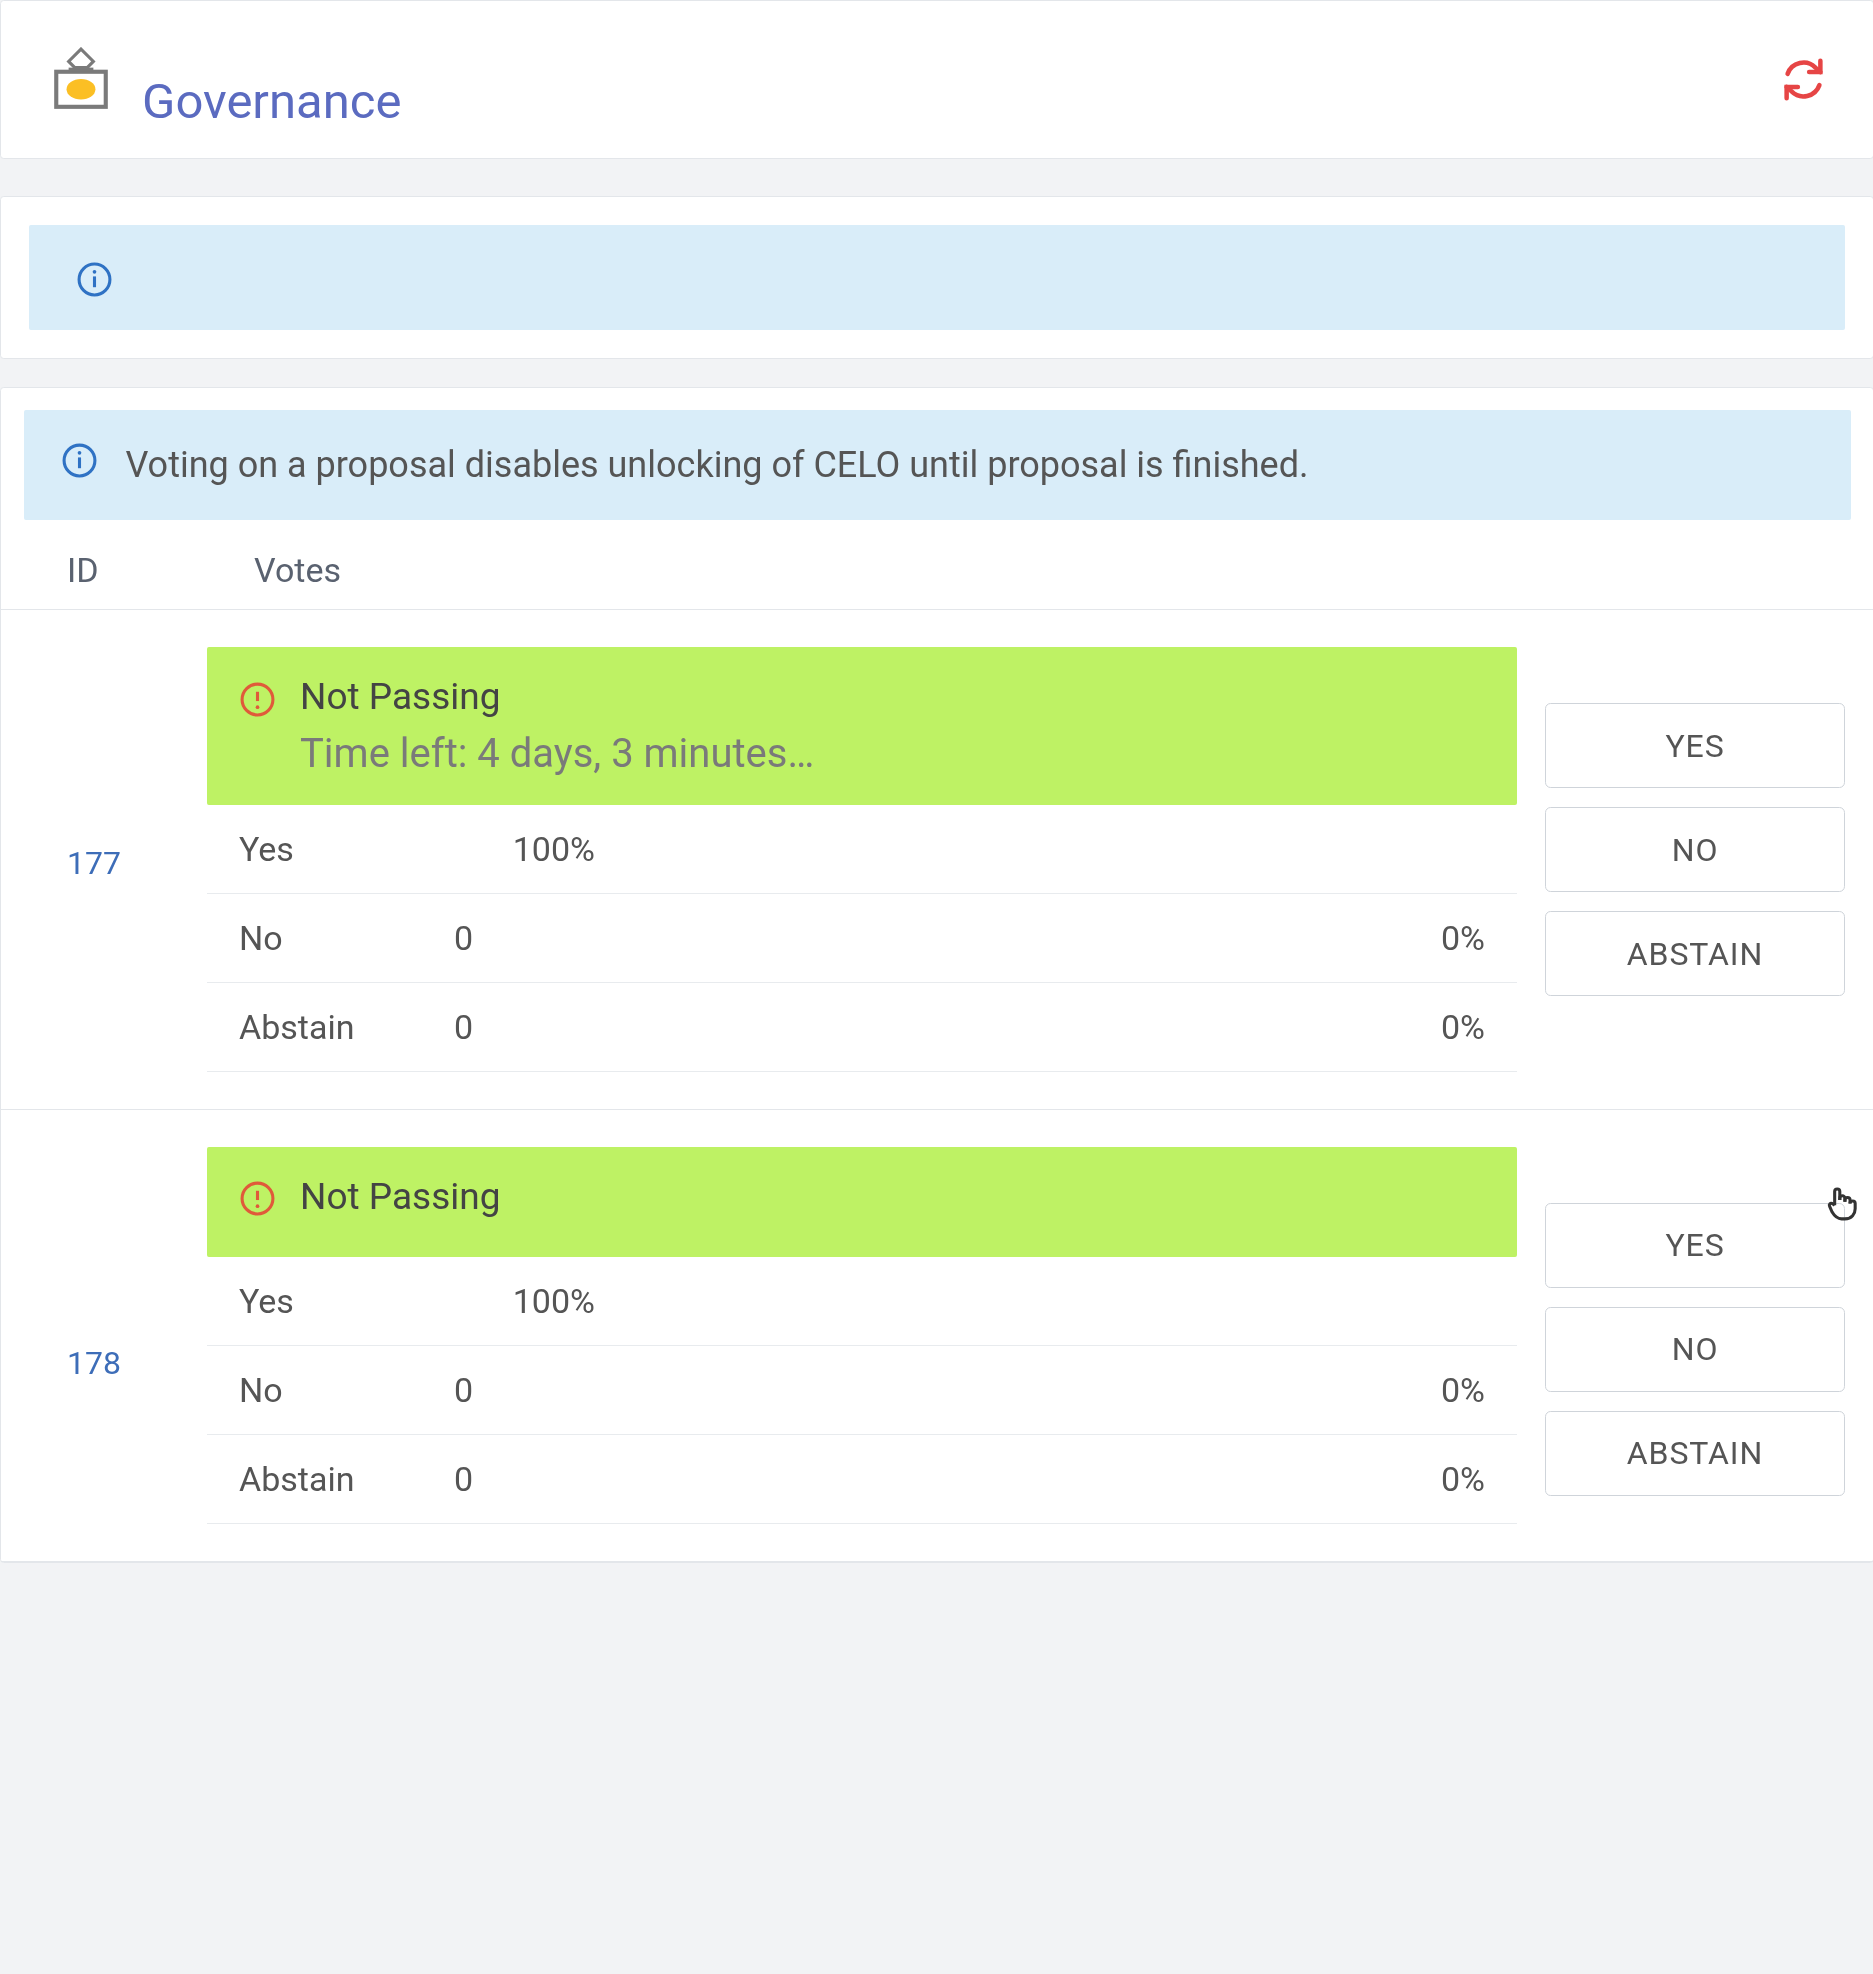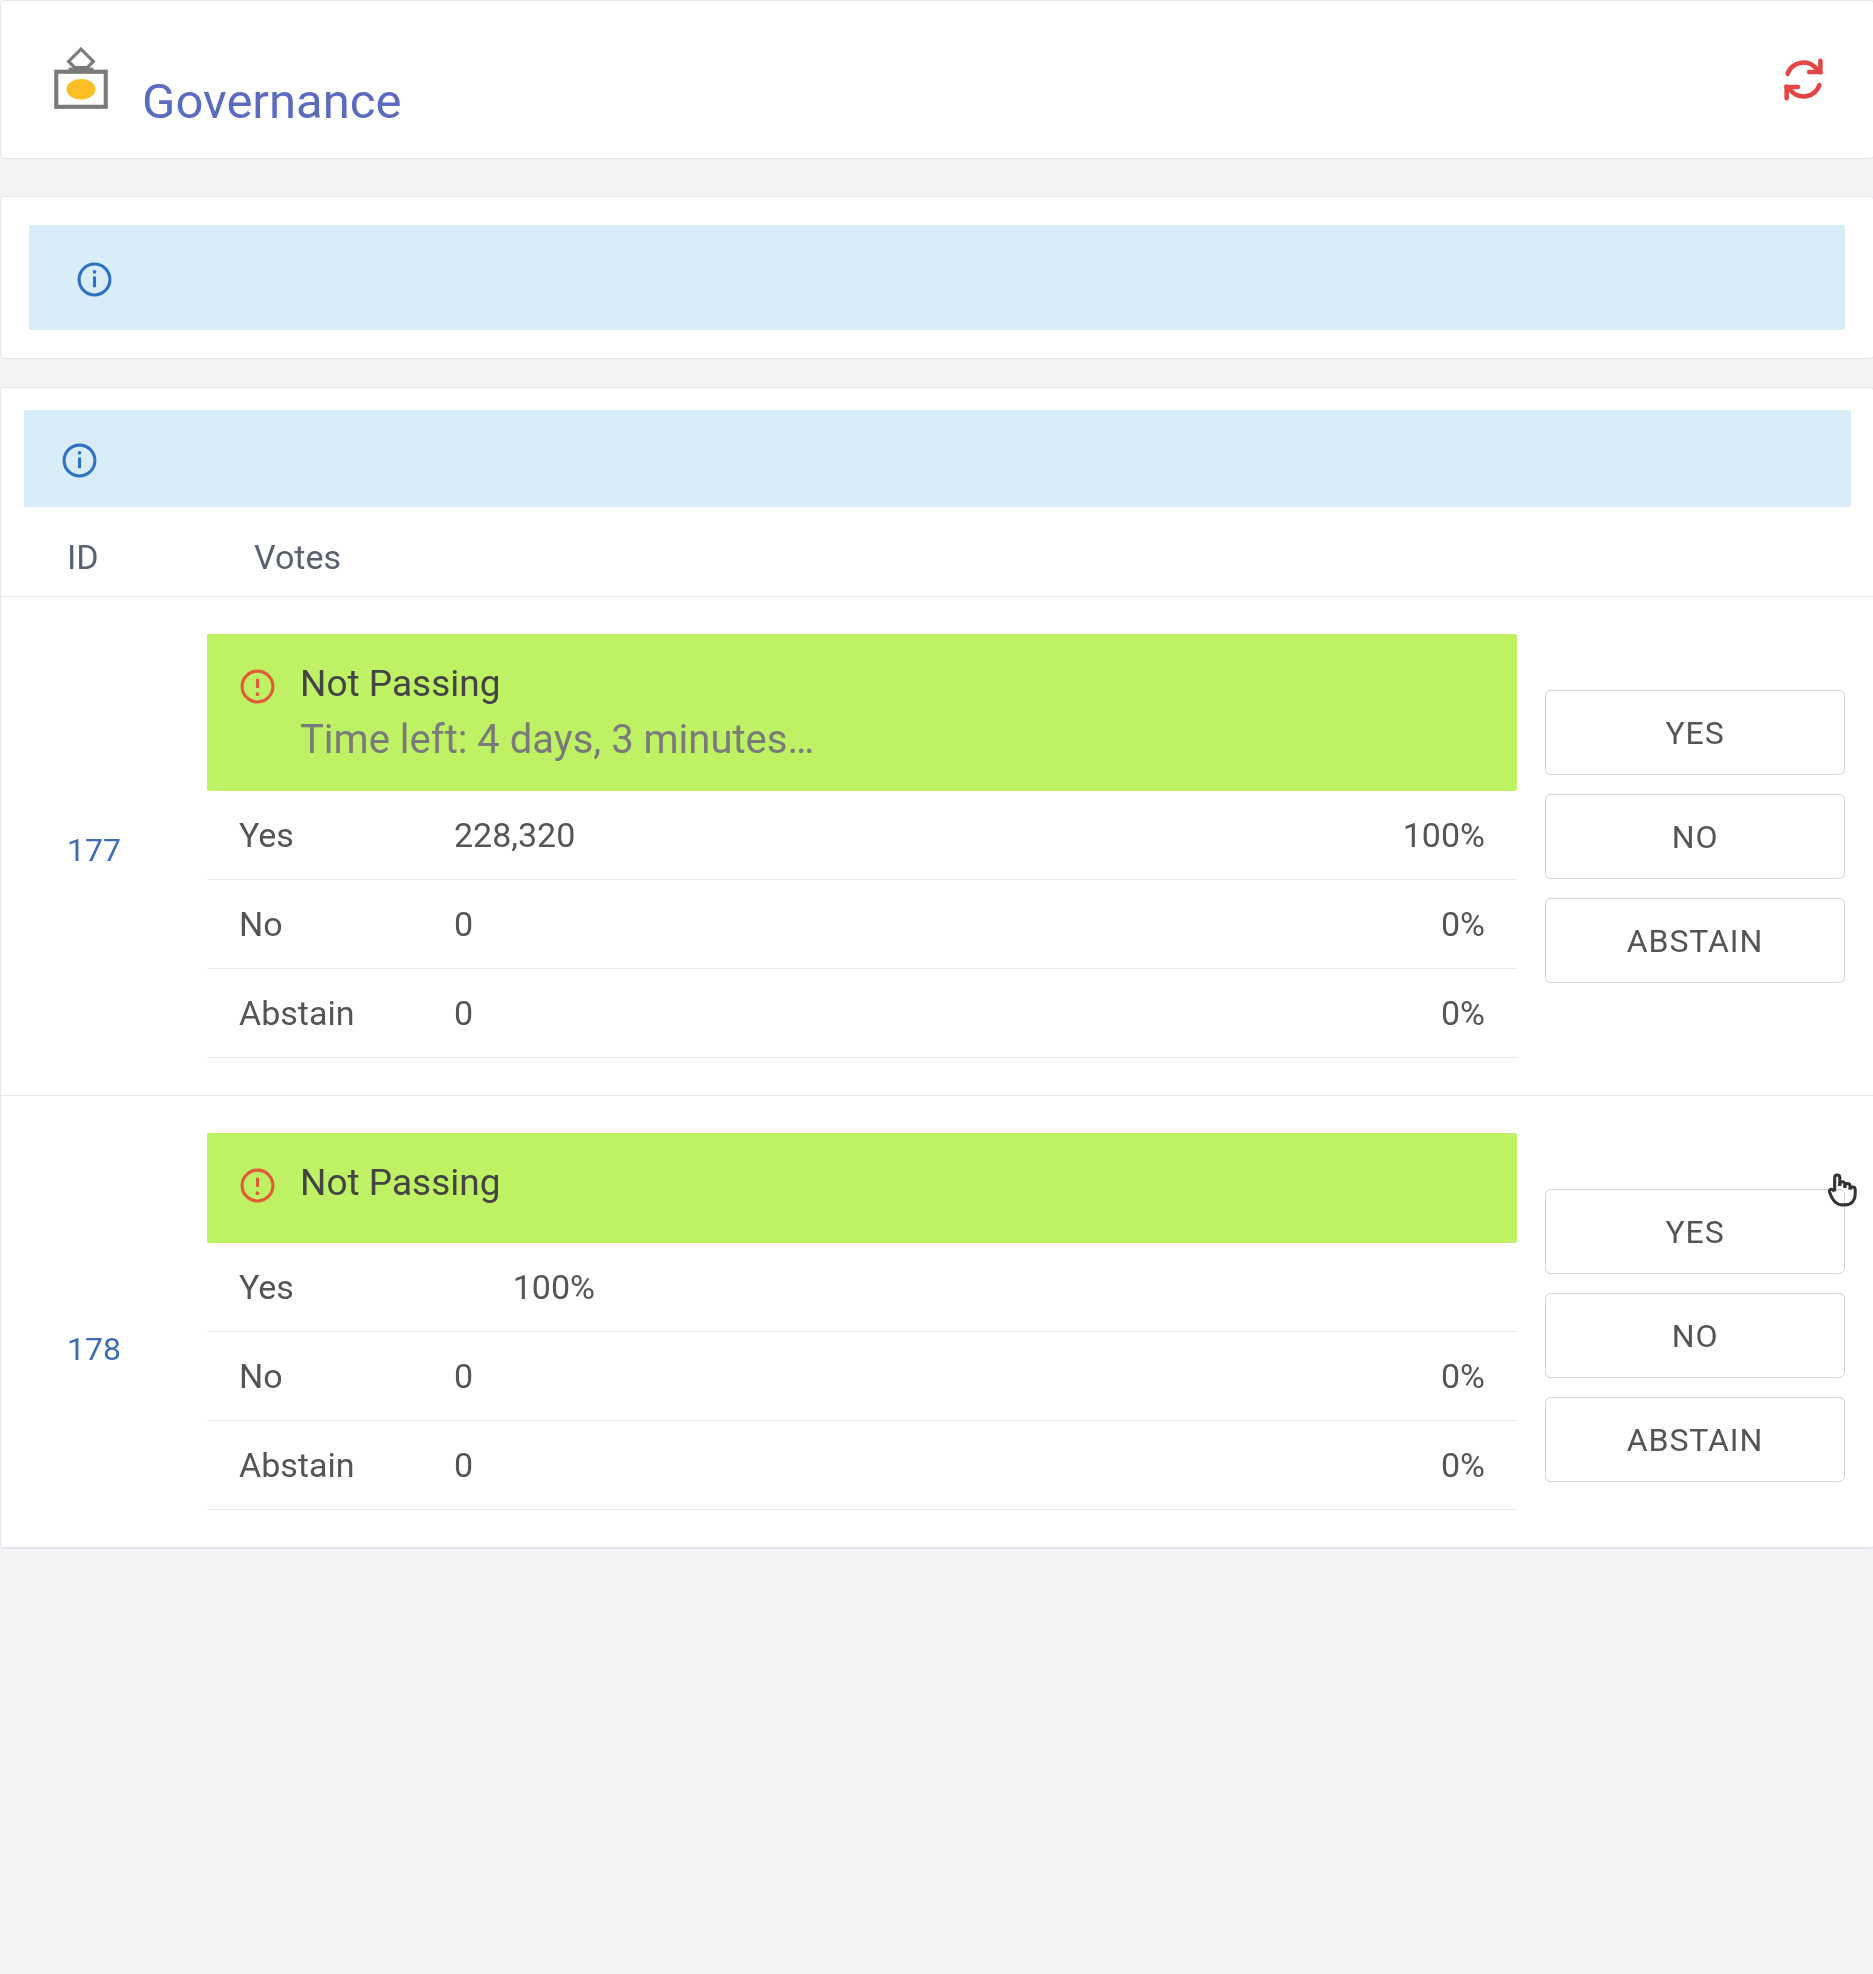--- a/index.html
+++ b/index.html
@@ -186,20 +186,21 @@
 
 <div class="card">
   <div class="info-banner tight">
     <span class="info-icon">
       <svg viewBox="0 0 24 24" width="37" height="37" fill="none" stroke="#2f72c4" stroke-width="2">
         <circle cx="12" cy="12" r="10"></circle>
         <line x1="12" y1="10" x2="12" y2="17"></line>
         <circle cx="12" cy="7" r="1.2" fill="#2f72c4" stroke="none"></circle>
       </svg>
     </span>
+    <div class="info-text">Voting on a proposal disables unlocking of CELO until proposal is finished.</div>
   </div>
 
   <div class="table-header">
     <div class="th-id">ID</div>
     <div>Votes</div>
   </div>
 
   <div class="proposal-row">
     <div class="prop-id">177</div>
     <div class="prop-votes">
@@ -211,21 +212,20 @@
             <circle cx="12" cy="17" r="1.2" fill="#e05a3a" stroke="none"></circle>
           </svg>
         </span>
         <div class="status-text">
           <div class="status-title">Not Passing</div>
           <div class="status-sub">Time left: 4 days, 3 minutes…</div>
         </div>
       </div>
       <div class="vote-line">
         <div class="vote-label">Yes</div>
-        <div class="vote-count">228,320</div>
         <div class="vote-pct">100%</div>
       </div>
       <div class="vote-line">
         <div class="vote-label">No</div>
         <div class="vote-count">0</div>
         <div class="vote-pct">0%</div>
       </div>
       <div class="vote-line">
         <div class="vote-label">Abstain</div>
         <div class="vote-count">0</div>

